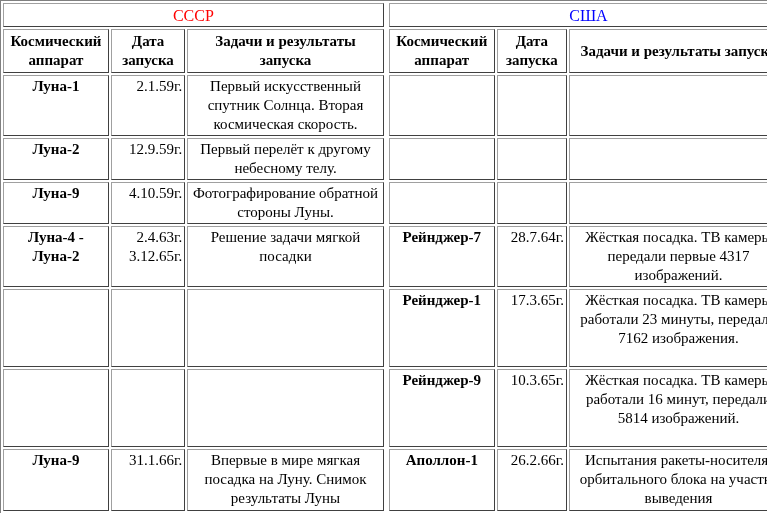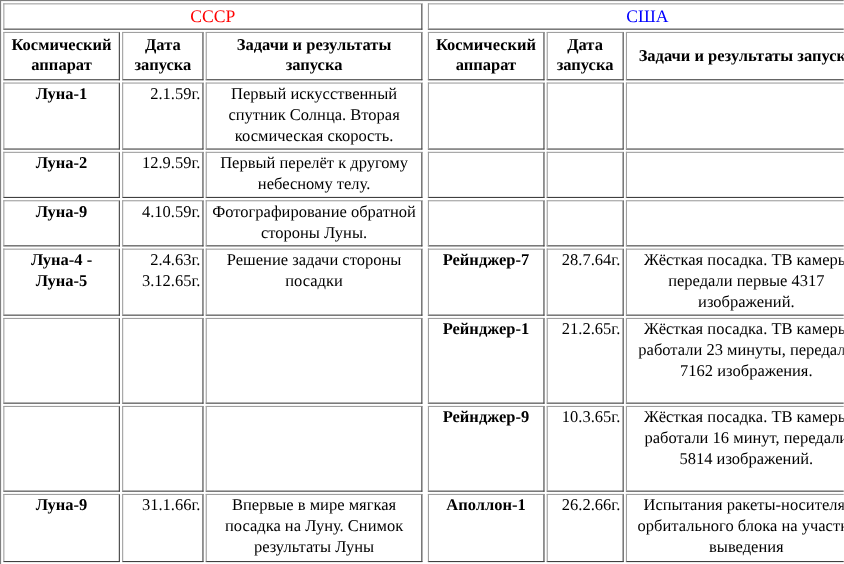--- a/index.html
+++ b/index.html
@@ -108,35 +108,35 @@
   <tr style="height:40px">
     <td class="craft">Луна-9</td>
     <td class="date">4.10.59г.</td>
     <td class="task">Фотографирование обратной стороны Луны.</td>
     <td class="gap"></td>
     <td class="craft"></td>
     <td class="date"></td>
     <td class="task"></td>
   </tr>
   <tr style="height:60px">
-    <td class="craft">Луна-4 - Луна-5</td>
+    <td class="craft">Луна-4 - Луна-2</td>
     <td class="date">2.4.63г. 3.12.65г.</td>
-    <td class="task">Решение задачи стороны посадки</td>
+    <td class="task">Решение задачи мягкой посадки</td>
     <td class="gap"></td>
     <td class="craft">Рейнджер-7</td>
     <td class="date">28.7.64г.</td>
     <td class="task">Жёсткая посадка. ТВ камеры передали первые 4317 изображений.</td>
   </tr>
   <tr style="height:78px">
     <td class="craft"></td>
     <td class="date"></td>
     <td class="task"></td>
     <td class="gap"></td>
     <td class="craft">Рейнджер-1</td>
-    <td class="date">21.2.65г.</td>
+    <td class="date">17.3.65г.</td>
     <td class="task">Жёсткая посадка. ТВ камеры работали 23 минуты, передали 7162 изображения.</td>
   </tr>
   <tr style="height:78px">
     <td class="craft"></td>
     <td class="date"></td>
     <td class="task"></td>
     <td class="gap"></td>
     <td class="craft">Рейнджер-9</td>
     <td class="date">10.3.65г.</td>
     <td class="task">Жёсткая посадка. ТВ камеры работали 16 минут, передали 5814 изображений.</td>

